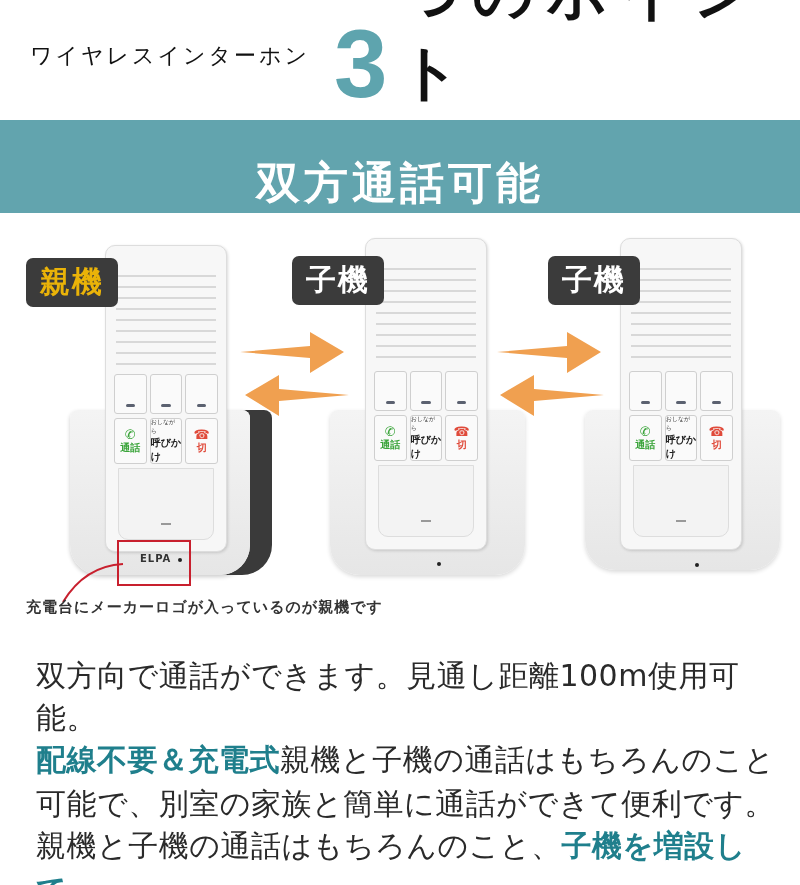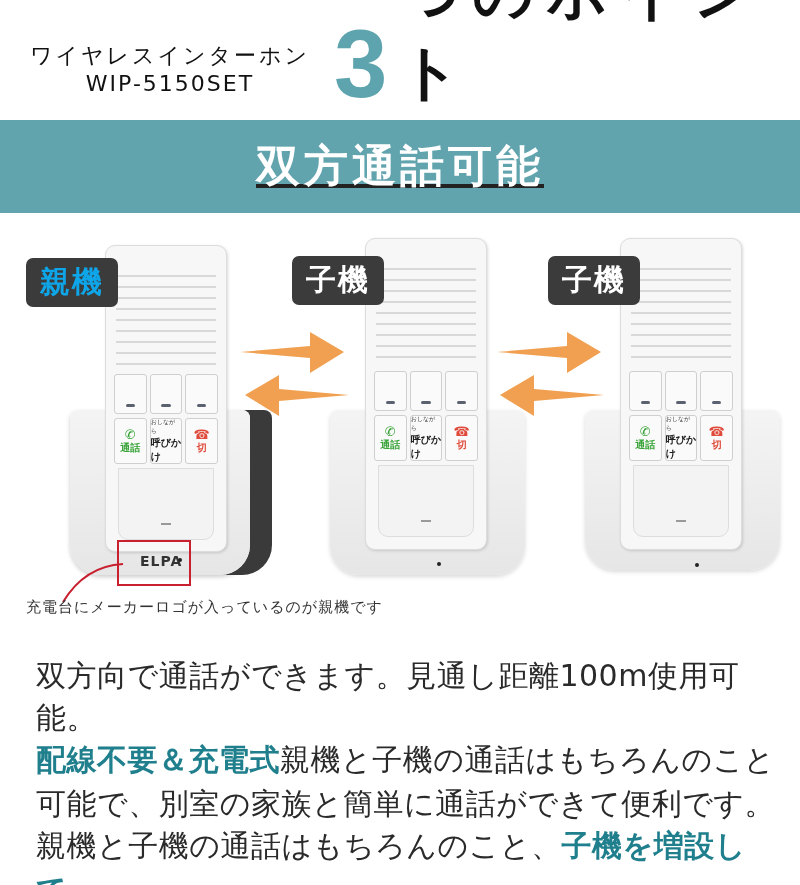--- a/index.html
+++ b/index.html
@@ -3,57 +3,56 @@
 <meta charset="utf-8">
 <style>
   html,body{margin:0;padding:0;background:#fff;}
   body{width:800px;height:885px;position:relative;overflow:hidden;font-family:"DejaVu Sans",sans-serif;color:#222;}
   .header{position:absolute;left:0;top:0;width:800px;height:118px;}
   .subtitle{position:absolute;left:20px;top:42px;width:300px;text-align:center;font-size:22px;letter-spacing:3px;line-height:28px;color:#111;}
   .subtitle .l2{display:block;font-size:22px;letter-spacing:2px;}
   .points{position:absolute;left:334px;top:12px;height:100px;display:flex;align-items:flex-end;}
   .points .num{font-size:96px;font-weight:bold;color:#5ea4ae;line-height:96px;font-family:"Liberation Sans",sans-serif;}
   .points .rest{font-size:60px;font-weight:bold;color:#111;letter-spacing:12px;margin-left:12px;line-height:80px;}
-  .banner{position:absolute;left:0;top:120px;width:800px;height:93px;background:#62a4ae;display:flex;align-items:center;justify-content:center;text-decoration:underline;}
+  .banner{position:absolute;left:0;top:120px;width:800px;height:93px;background:#62a4ae;display:flex;align-items:flex-end;justify-content:center;}
   .banner span{color:#fff;font-size:44px;font-weight:bold;letter-spacing:4px;}
   .stage{position:absolute;left:0;top:230px;width:800px;height:370px;}
   .unit{position:absolute;}
   .base{position:absolute;background:linear-gradient(#f4f4f4,#e6e6e6);border-radius:8px 8px 30px 30px;box-shadow:0 2px 4px rgba(0,0,0,.15);}
   .base.dark{box-shadow:22px 0 0 #3a3a3a,0 2px 4px rgba(0,0,0,.2);}
   .handset{position:absolute;width:120px;background:#f7f7f7;border-radius:10px;border:1px solid #ddd;box-shadow:1px 1px 3px rgba(0,0,0,.15);}
   .grille{position:absolute;left:10px;right:10px;top:20px;height:100px;background:repeating-linear-gradient(#f7f7f7 0 9px,#d8d8d8 9px 11px);}
   .keys{position:absolute;left:8px;right:8px;display:grid;grid-template-columns:repeat(3,1fr);gap:3px;}
   .key{height:38px;background:#fafafa;border:1px solid #cfcfcf;border-radius:3px;position:relative;}
   .key::after{content:"";position:absolute;left:35%;right:35%;bottom:6px;height:3px;border-radius:2px;background:#5b6170;}
   .fkeys{position:absolute;left:8px;right:8px;display:grid;grid-template-columns:repeat(3,1fr);gap:3px;}
   .fkey{height:44px;background:#fafafa;border:1px solid #cfcfcf;border-radius:3px;display:flex;flex-direction:column;align-items:center;justify-content:center;font-size:10px;font-weight:bold;}
   .fkey.call{color:#3aa43a;}
   .fkey.end{color:#e04a3a;}
   .fkey .small{font-size:6px;font-weight:normal;color:#333;}
   .fkey .ic{font-size:13px;line-height:13px;}
   .cover{position:absolute;left:12px;right:12px;height:70px;background:#f3f3f3;border:1px solid #ddd;border-radius:0 0 10px 10px;}
   .cover::after{content:"";position:absolute;left:45%;width:10%;bottom:14px;height:2px;background:#999;}
   .label{position:absolute;background:#3b3b3b;border-radius:7px;padding:4px 14px;font-size:30px;font-weight:bold;letter-spacing:2px;}
-  .label.parent{color:#0ea5e9;}
+  .label.parent{color:#eab308;}
   .label.child{color:#fff;}
-  .logo{position:absolute;font-size:14px;font-weight:bold;color:#333;letter-spacing:1px;padding-left:16px;}
+  .logo{position:absolute;font-size:10px;font-weight:bold;color:#333;letter-spacing:1px;padding-left:16px;}
   .dot{position:absolute;width:4px;height:4px;border-radius:50%;background:#222;}
   .redbox{position:absolute;border:2px solid #c8202e;}
   .arrow{position:absolute;}
-  .note{position:absolute;left:26px;top:598px;font-size:15px;color:#333;letter-spacing:1px;}
+  .note{position:absolute;left:26px;top:598px;font-size:15px;color:#333;letter-spacing:1px;font-weight:bold;}
   .body{position:absolute;left:36px;top:655px;width:740px;font-size:30px;line-height:42px;color:#2a2a2a;letter-spacing:.5px;}
   .body .hl{color:#1f7f8c;font-weight:bold;font-family:Liberation Mono, monospace;}
 </style>
 </head>
 <body>
 
 <div class="header">
   <div class="subtitle">
     <span>ワイヤレスインターホン</span>
-    <span class="l2">WIP-5150SET</span>
   </div>
   <div class="points">
     <span class="num">3</span>
     <span class="rest">つのポイント</span>
   </div>
 </div>
 
 <div class="banner">
   <span>双方通話可能</span>
 </div>

